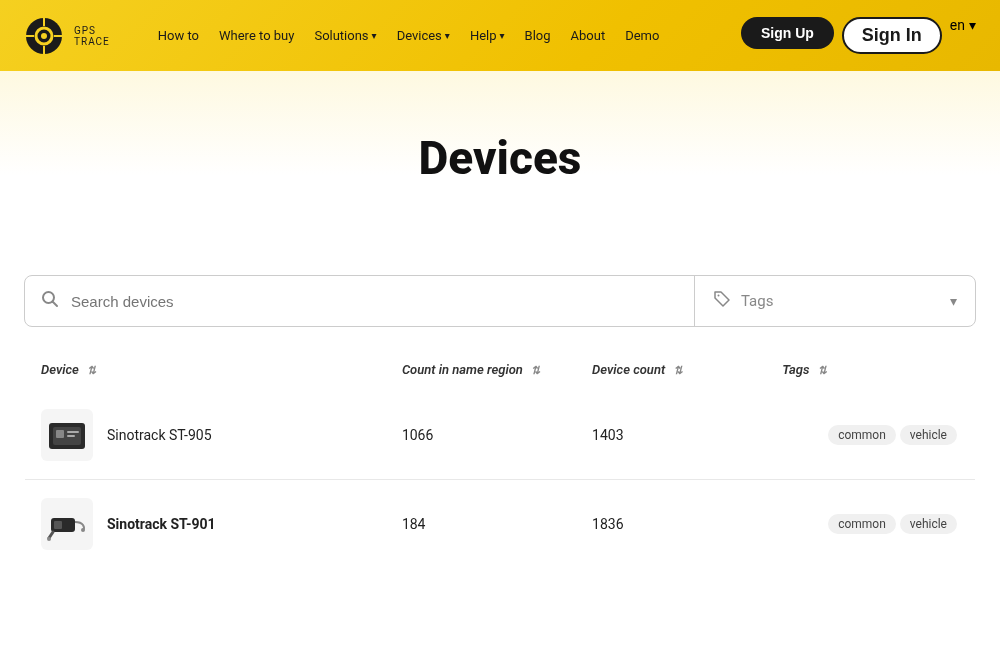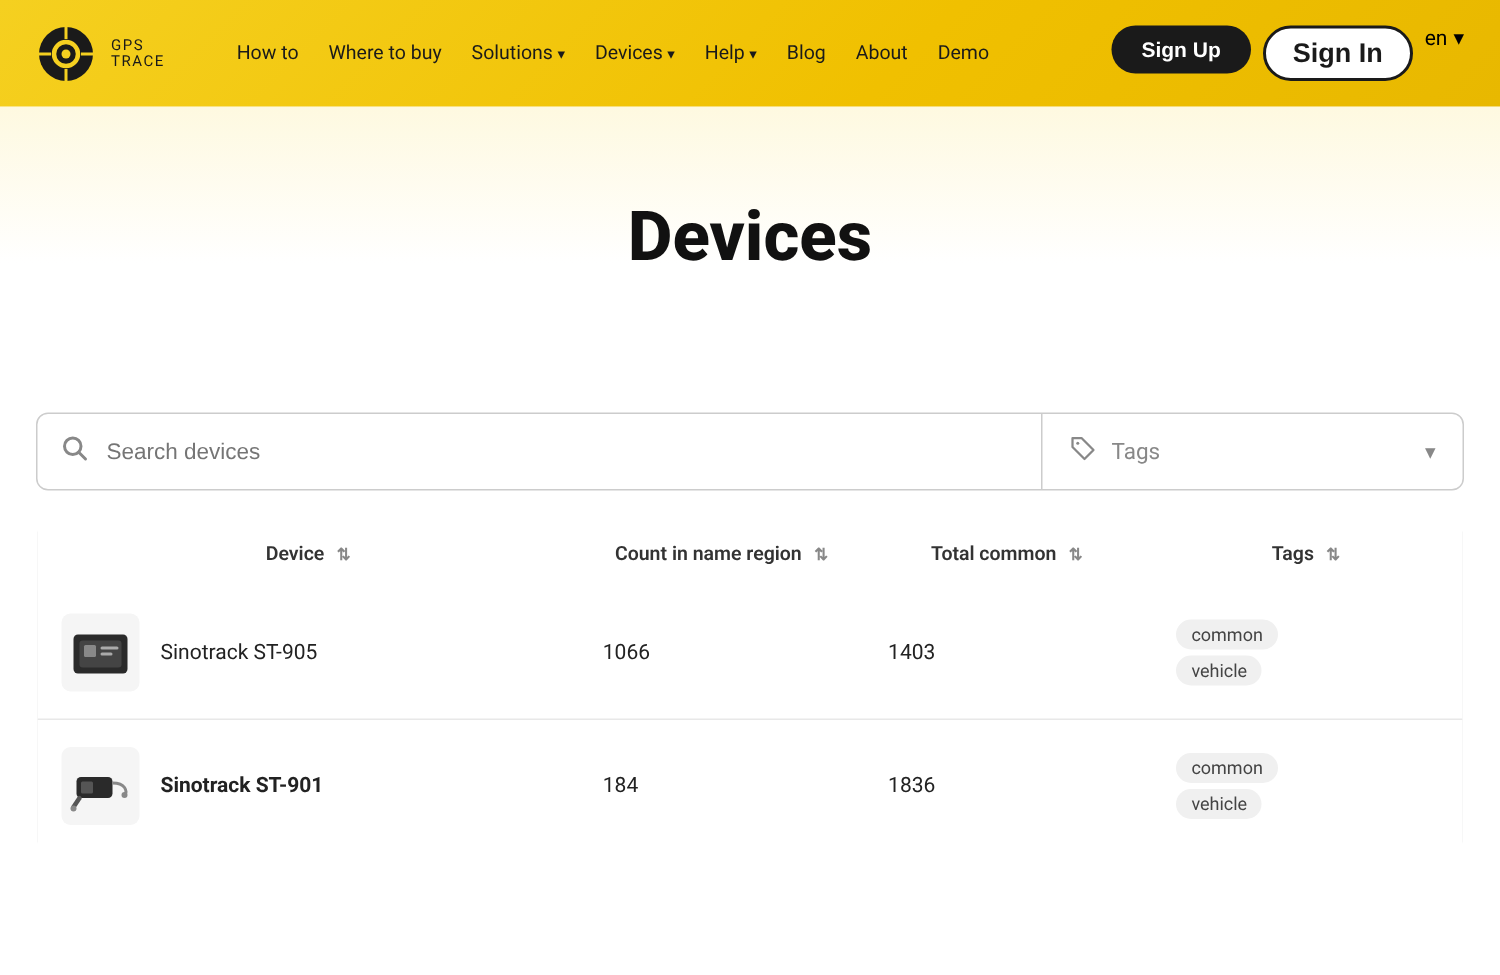--- a/index.html
+++ b/index.html
@@ -160,25 +160,26 @@
       border-collapse: collapse;
       border: 1.5px solid #e0e0e0;
       border-radius: 8px;
       overflow: hidden;
     }
     .device-table thead tr {
       border-bottom: 1.5px solid #e0e0e0;
     }
     .device-table th {
       padding: 14px 16px;
-      text-align: center;
+      text-align: left;
       font-size: 13px;
       font-weight: 600;
       color: #333;
       background: #fff;
+      font-style: italic;
     }
     .device-table th .sort-icon {
       display: inline-block;
       margin-left: 5px;
       font-size: 11px;
       color: #888;
     }
     .device-table td {
       padding: 18px 16px;
       font-size: 14px;
@@ -209,21 +210,21 @@
       display: inline-block;
       background: #f0f0f0;
       border-radius: 12px;
       padding: 3px 10px;
       font-size: 12px;
       color: #444;
       margin: 2px;
     }
     .tags-cell {
       display: flex;
-      flex-direction: column;
+      flex-direction: row;
       align-items: flex-start;
       justify-content: flex-end;
     }
     .col-device { width: 38%; }
     .col-region { width: 20%; }
     .col-total { width: 20%; }
     .col-tags { width: 22%; }
   </style>
 </head>
 <body>
@@ -321,21 +322,21 @@
       <tr>
         <th class="col-device">
           <span>Device</span>
           <span class="sort-icon">⇅</span>
         </th>
         <th class="col-region">
           <span>Count in name region</span>
           <span class="sort-icon">⇅</span>
         </th>
         <th class="col-total">
-          <span>Total common</span>
+          <span>Device count</span>
           <span class="sort-icon">⇅</span>
         </th>
         <th class="col-tags">
           <span>Tags</span>
           <span class="sort-icon">⇅</span>
         </th>
       </tr>
     </thead>
     <tbody id="device-table-body">
     <tr>

